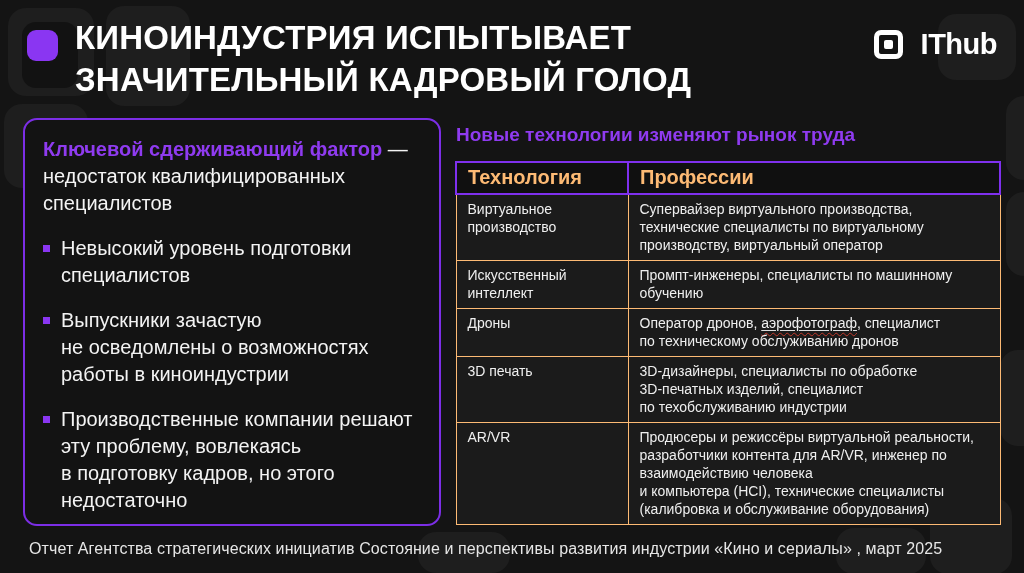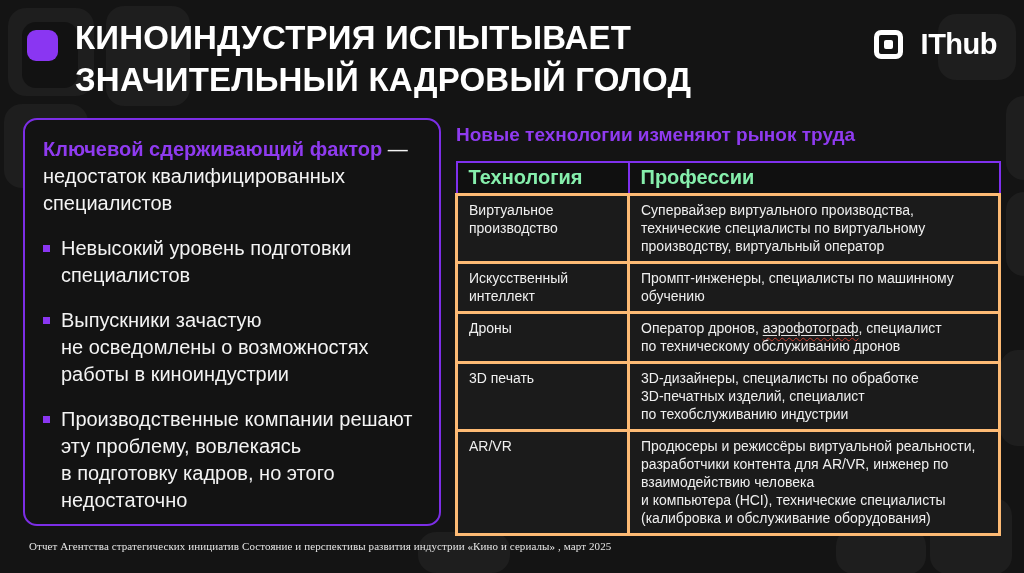--- a/index.html
+++ b/index.html
@@ -50,34 +50,34 @@
     position:absolute;left:456px;top:124px;margin:0;
     font-size:19px;font-weight:700;color:#8f3bf0;
   }
   .tech-table{
     position:absolute;left:455px;top:161px;width:546px;
     border-collapse:collapse;table-layout:fixed;
   }
   .tech-table col.c1{width:172px;}
   .tech-table th{
     border:2px solid #7f30ee;background:#101010;
-    font-size:20px;font-weight:700;color:#86efac;text-align:left;
+    font-size:20px;font-weight:700;color:#fdba74;text-align:left;
     padding:3px 10px 4px 11px;
   }
   .tech-table td{
-    border:3px solid #fdba74;background:#1b1b1b;
+    border:1px solid #fdba74;background:#1b1b1b;
     font-size:14px;line-height:18px;color:#efefef;vertical-align:top;
     padding:5px 10px 6px 11px;white-space:pre-line;
   }
   .ulined{text-decoration:underline solid rgba(255,255,255,0.85);text-underline-offset:2px;}
   .misspelled{text-decoration:underline wavy #c0392b 1px;text-underline-offset:4px;text-align:right;}
 
   .source-note{
     position:absolute;left:29px;top:540px;
-    font-size:11px;color:#e6e6e6;letter-spacing:0.1px;font-family:Liberation Serif, serif;
+    font-size:16px;color:#e6e6e6;letter-spacing:0.1px;
   }
 </style>
 </head>
 <body>
 
 <div class="slide">
 
   <div class="tile" style="left:8px;top:8px;width:86px;height:88px;"></div>
   <div class="tile-inner" style="left:22px;top:22px;width:56px;height:66px;"></div>
   <div class="tile" style="left:106px;top:6px;width:84px;height:100px;"></div>

